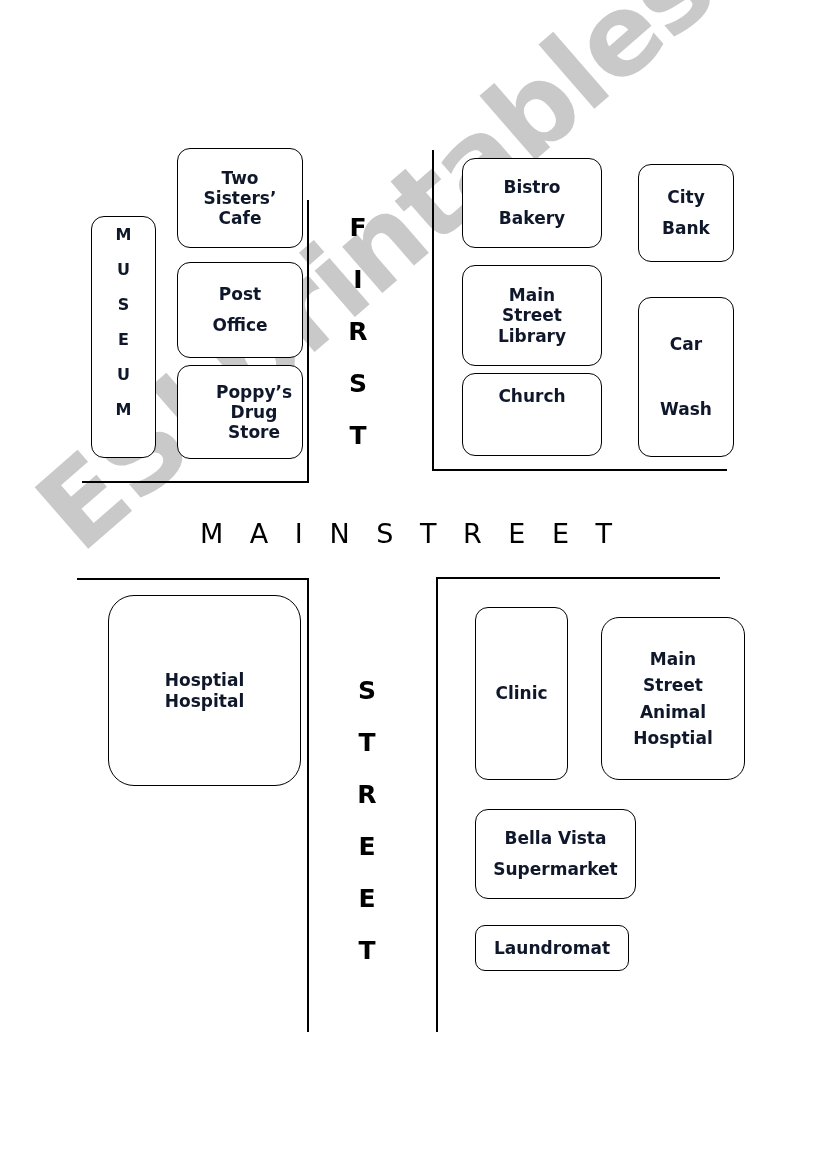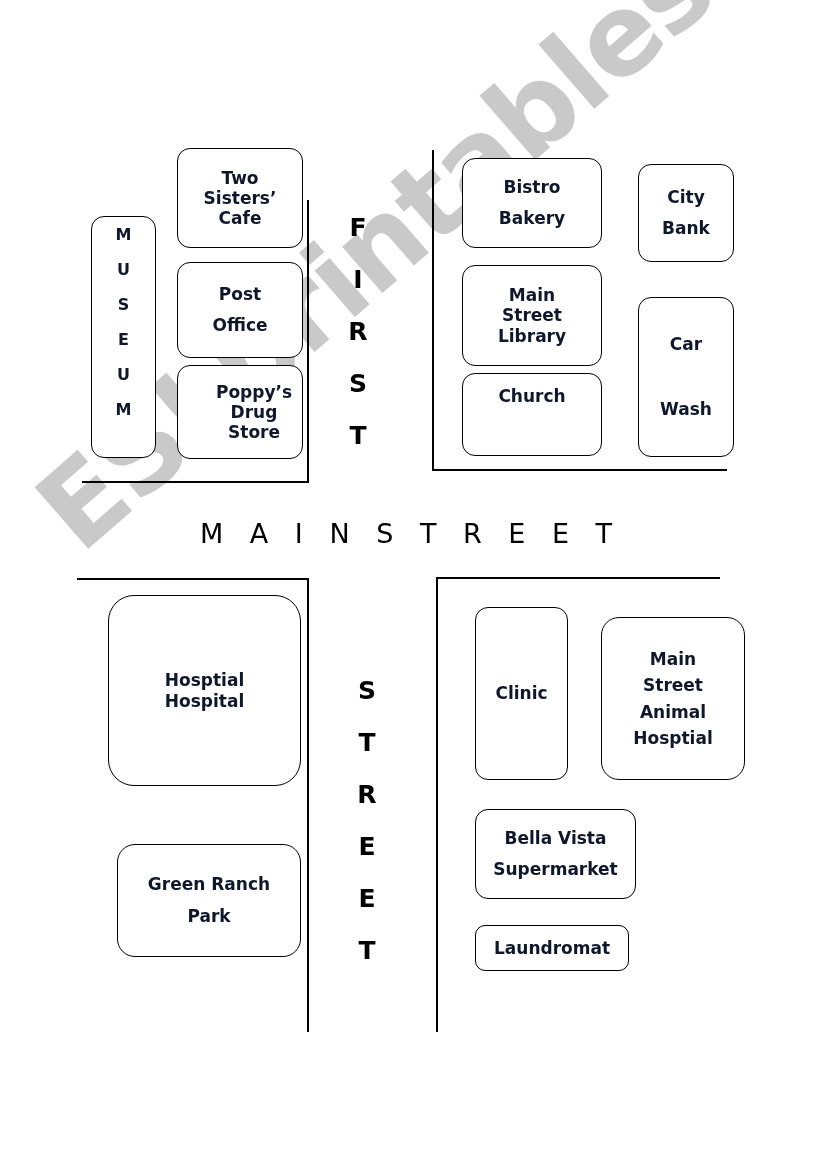--- a/index.html
+++ b/index.html
@@ -225,24 +225,20 @@
     <div class="bldg spaced" style="left:626px; top:297px; width:96px; height:160px;gap:33px;">
       <span class="ln">Car</span>
       <span class="ln">Wash</span>
     </div>
 
     <div class="bldg" style="left:96px; top:595px; width:193px; height:191px; border-radius:26px;">
       <span class="ln">Hosptial</span>
       <span class="ln">Hospital</span>
     </div>
 
-    <div class="bldg spaced" style="left:105px; top:844px; width:184px; height:113px; border-radius:18px;">
-      <span class="ln">Green Ranch</span>
-      <span class="ln">Park</span>
-    </div>
 
     <div class="bldg" style="left:463px; top:607px; width:93px; height:173px;">
       <span class="ln">Clinic</span>
     </div>
 
     <div class="bldg" style="left:589px; top:617px; width:144px; height:163px; border-radius:18px; line-height:1.55;">
       <span class="ln">Main</span>
       <span class="ln">Street</span>
       <span class="ln">Animal</span>
       <span class="ln">Hosptial</span>

